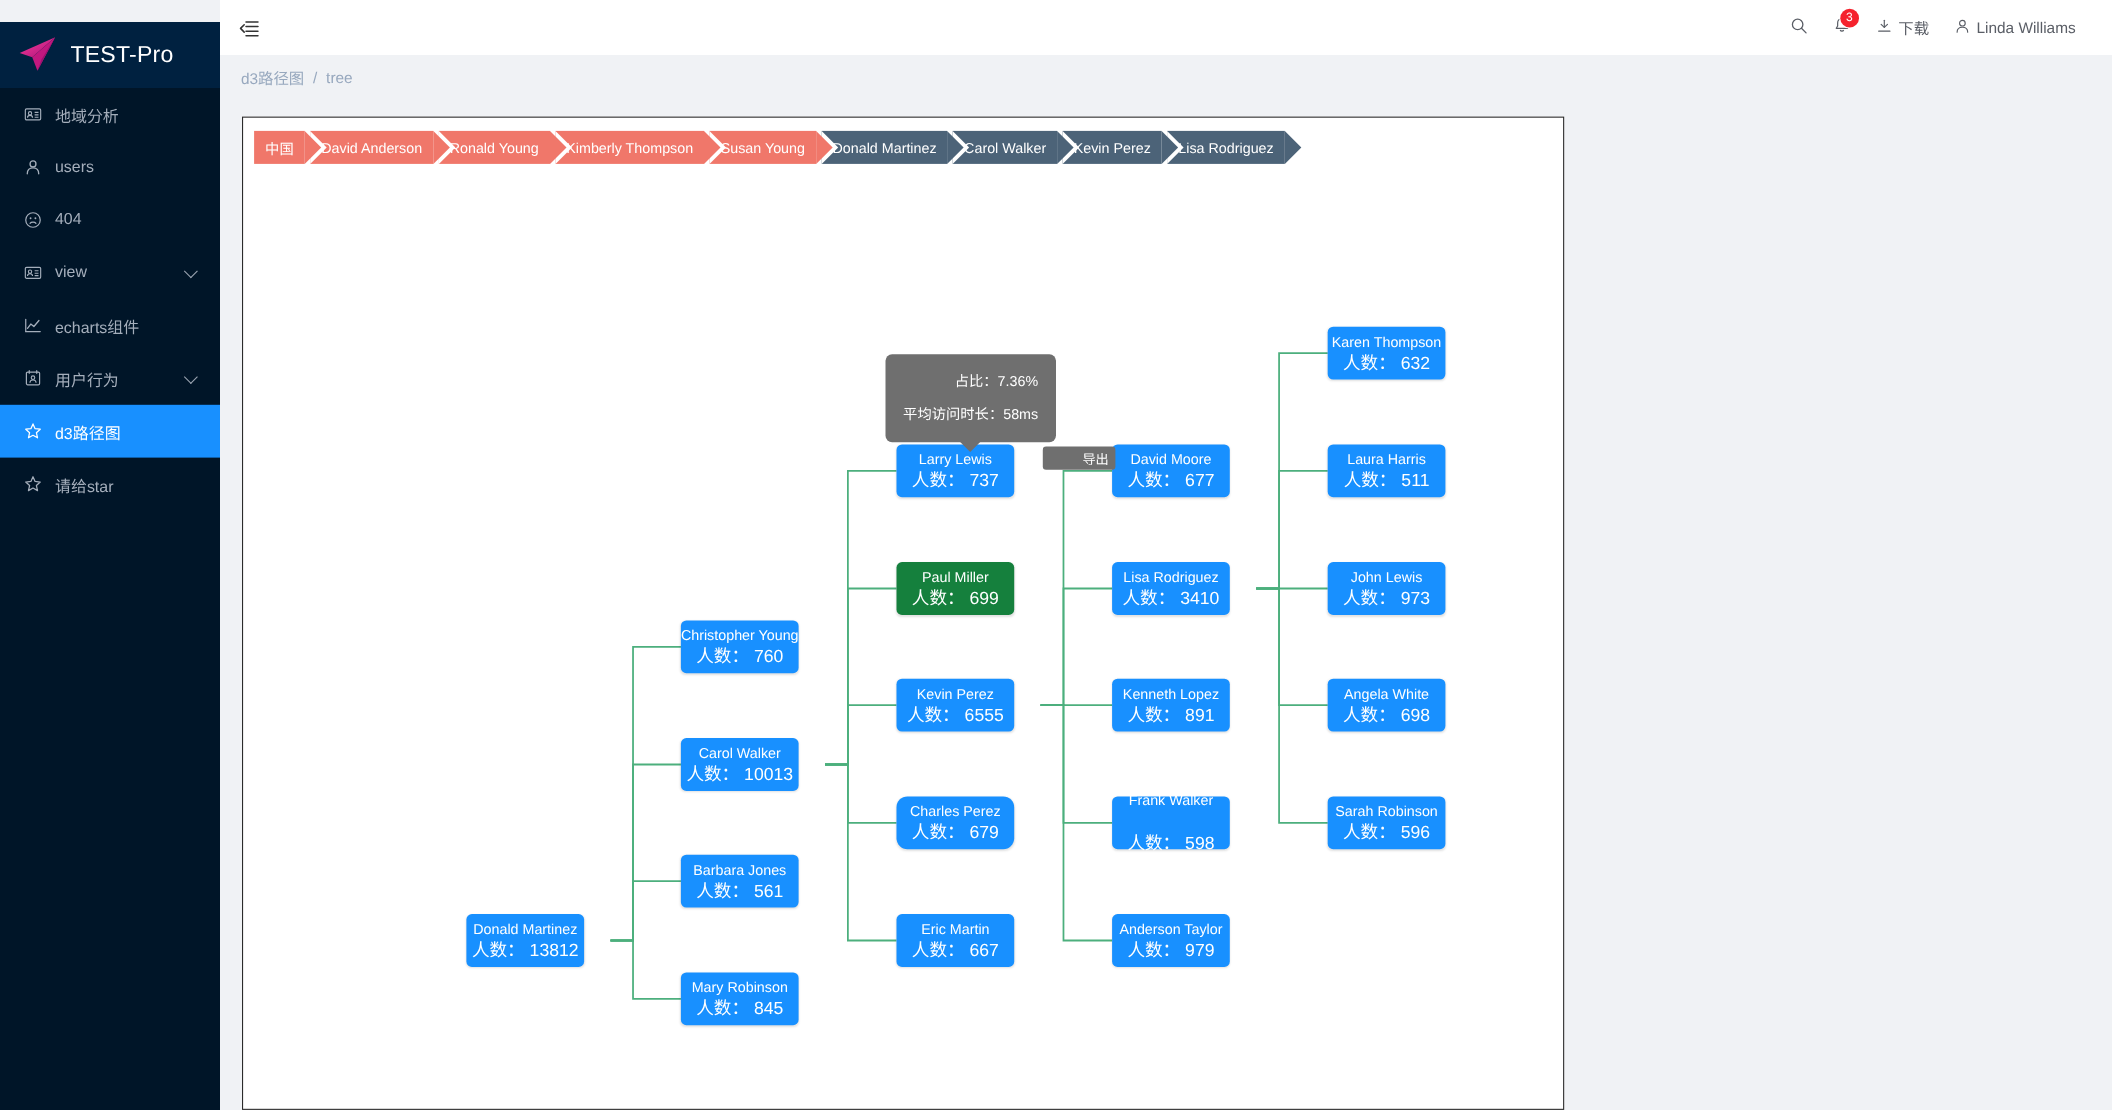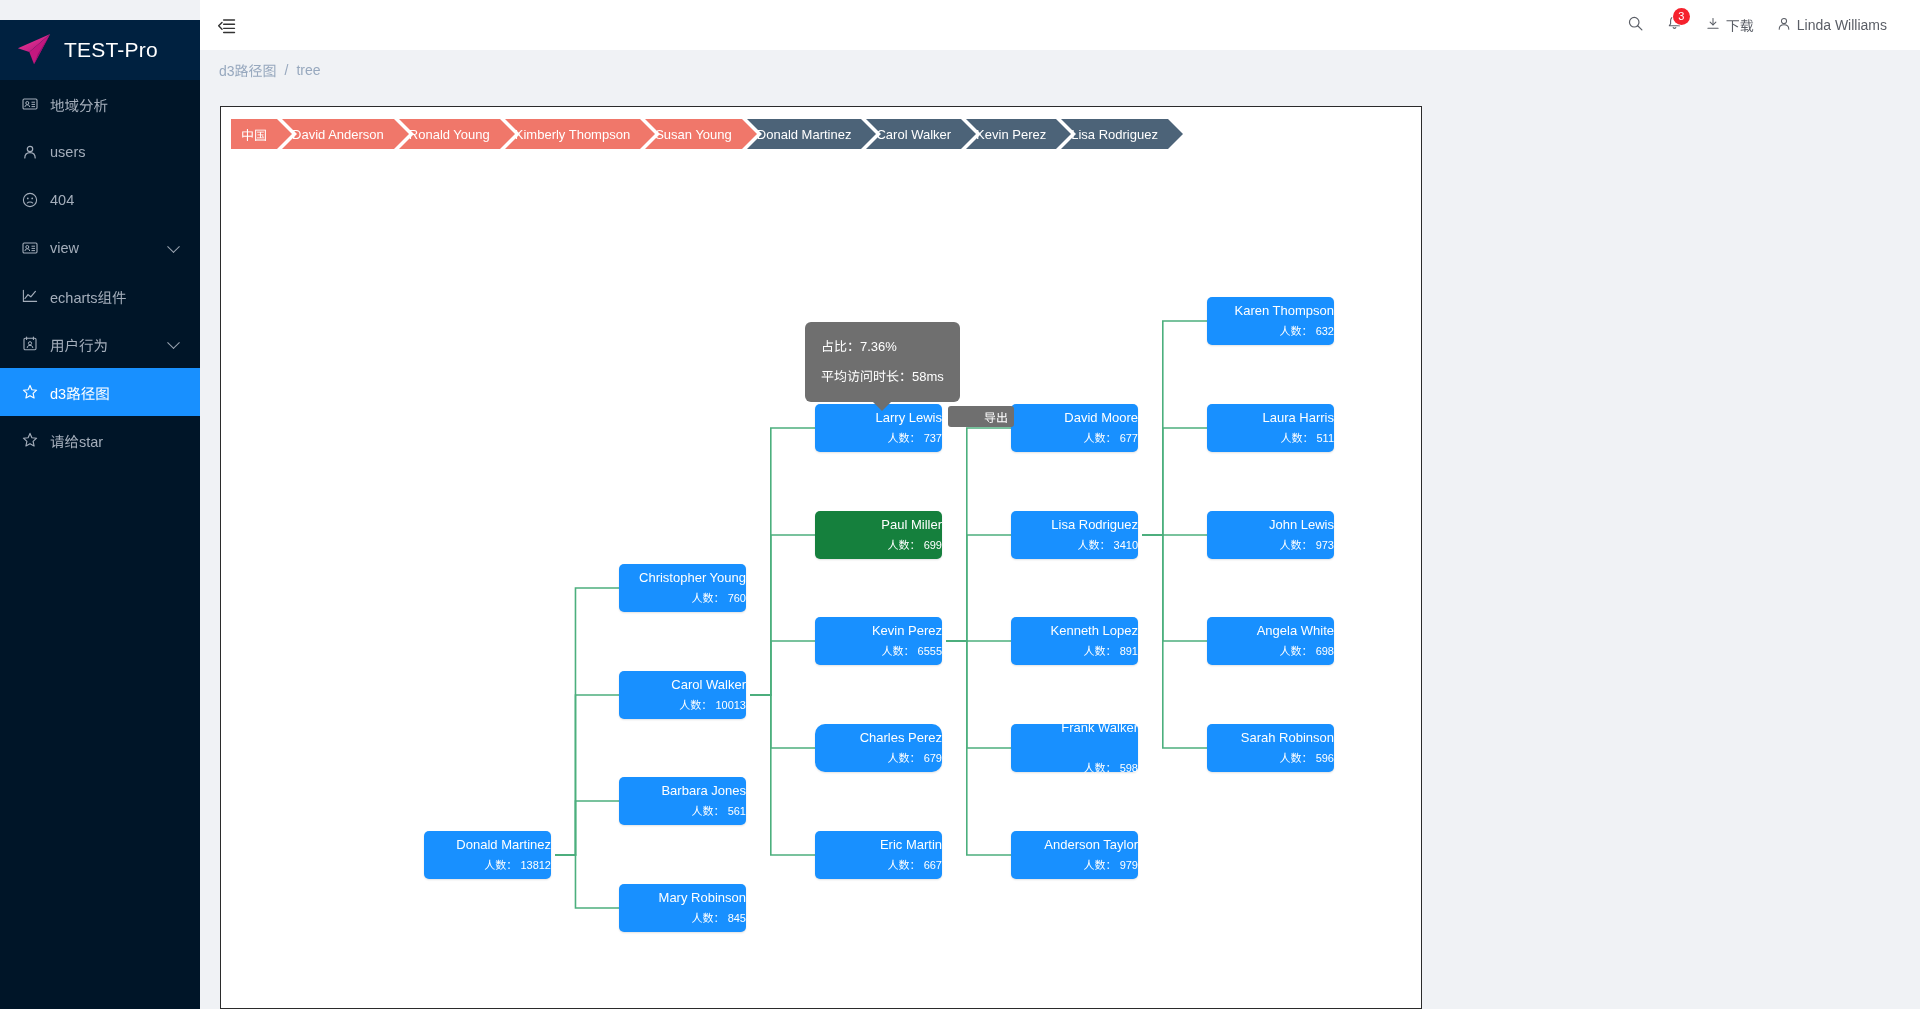--- a/index.html
+++ b/index.html
@@ -166,44 +166,44 @@
     border-left: 15px solid #ffffff;
     z-index: 1;
   }
   .trail-seg:last-child { margin-right: 0; }
 
   
   #tree-svg { position: absolute; left: 0; top: 0; }
 
   .node-box {
     position: absolute;
-    width: 127px; height: 48px;
+    width: 107px; height: 48px;
     background: #1890ff;
     border-radius: 5px;
     color: #ffffff;
     display: flex; flex-direction: column;
-    align-items: flex-end; justify-content: center;
+    align-items: center; justify-content: center;
     font-size: 13px;
     line-height: 20px;
     cursor: pointer;
     box-shadow: 0 1px 2px rgba(0,0,0,.12);
   }
   .node-box .n-name { font-size: 13px; }
-  .node-box .n-val  { font-size: 11px; }
+  .node-box .n-val  { font-size: 16px; }
 
   
   #tooltip {
     position: absolute;
     background: #6f6f6f;
     color: #ffffff;
     border-radius: 6px;
     padding: 10px 16px;
     font-size: 13px;
     line-height: 30px;
-    text-align: left;
+    text-align: right;
     white-space: nowrap;
     pointer-events: none;
     z-index: 40;
   }
   #tooltip::after {
     content: "";
     position: absolute;
     left: 50%; bottom: -9px;
     transform: translateX(-50%);
     width: 0; height: 0;

